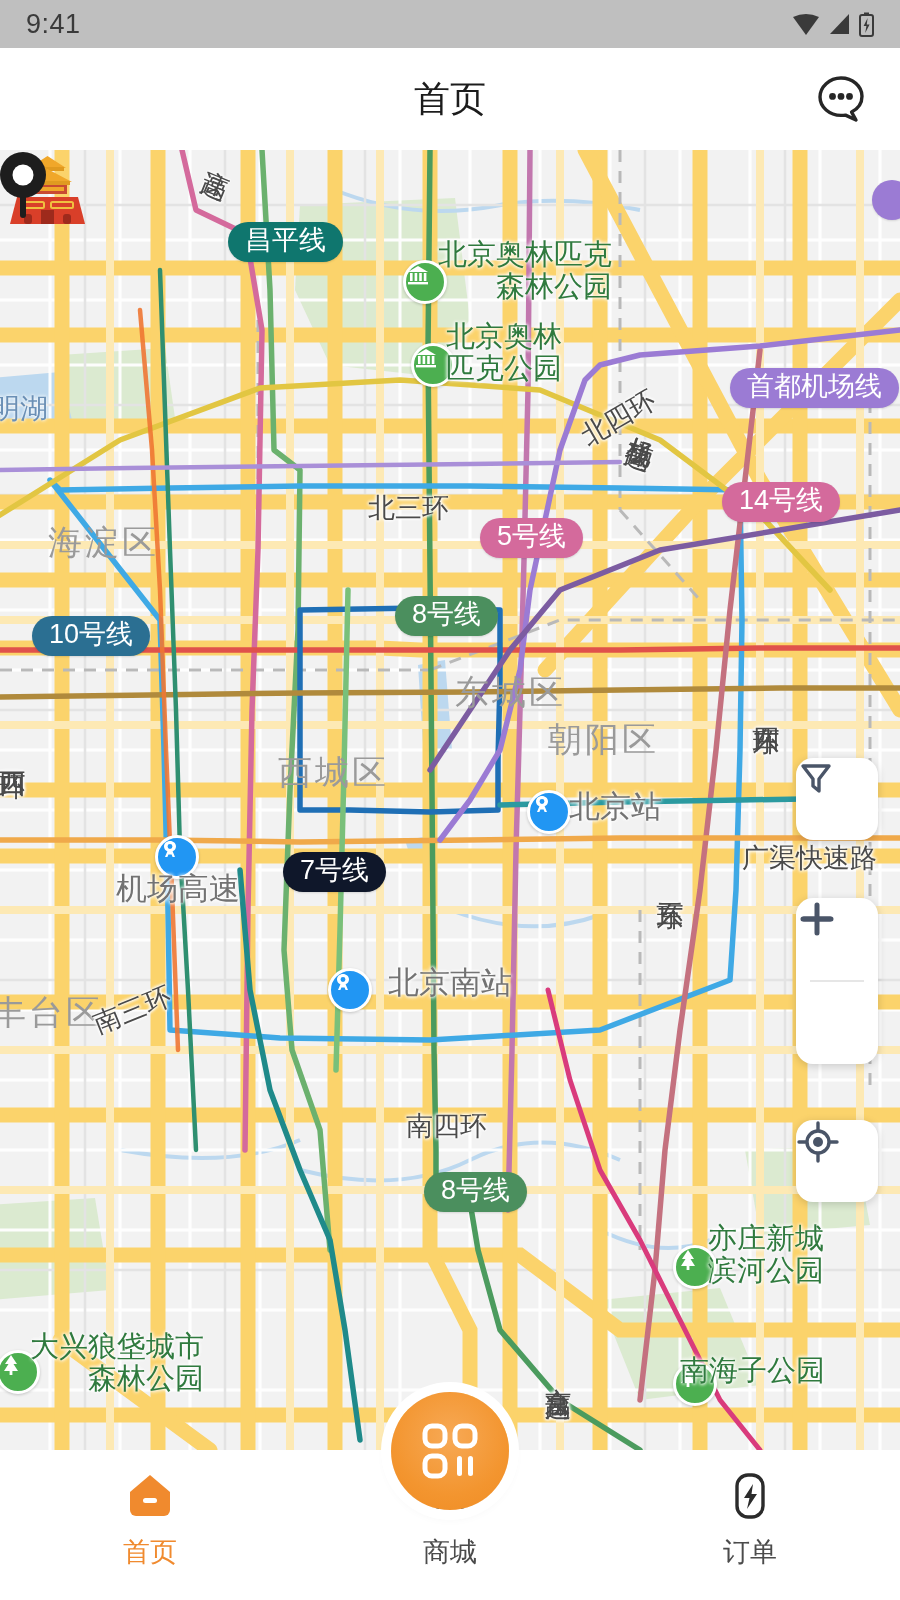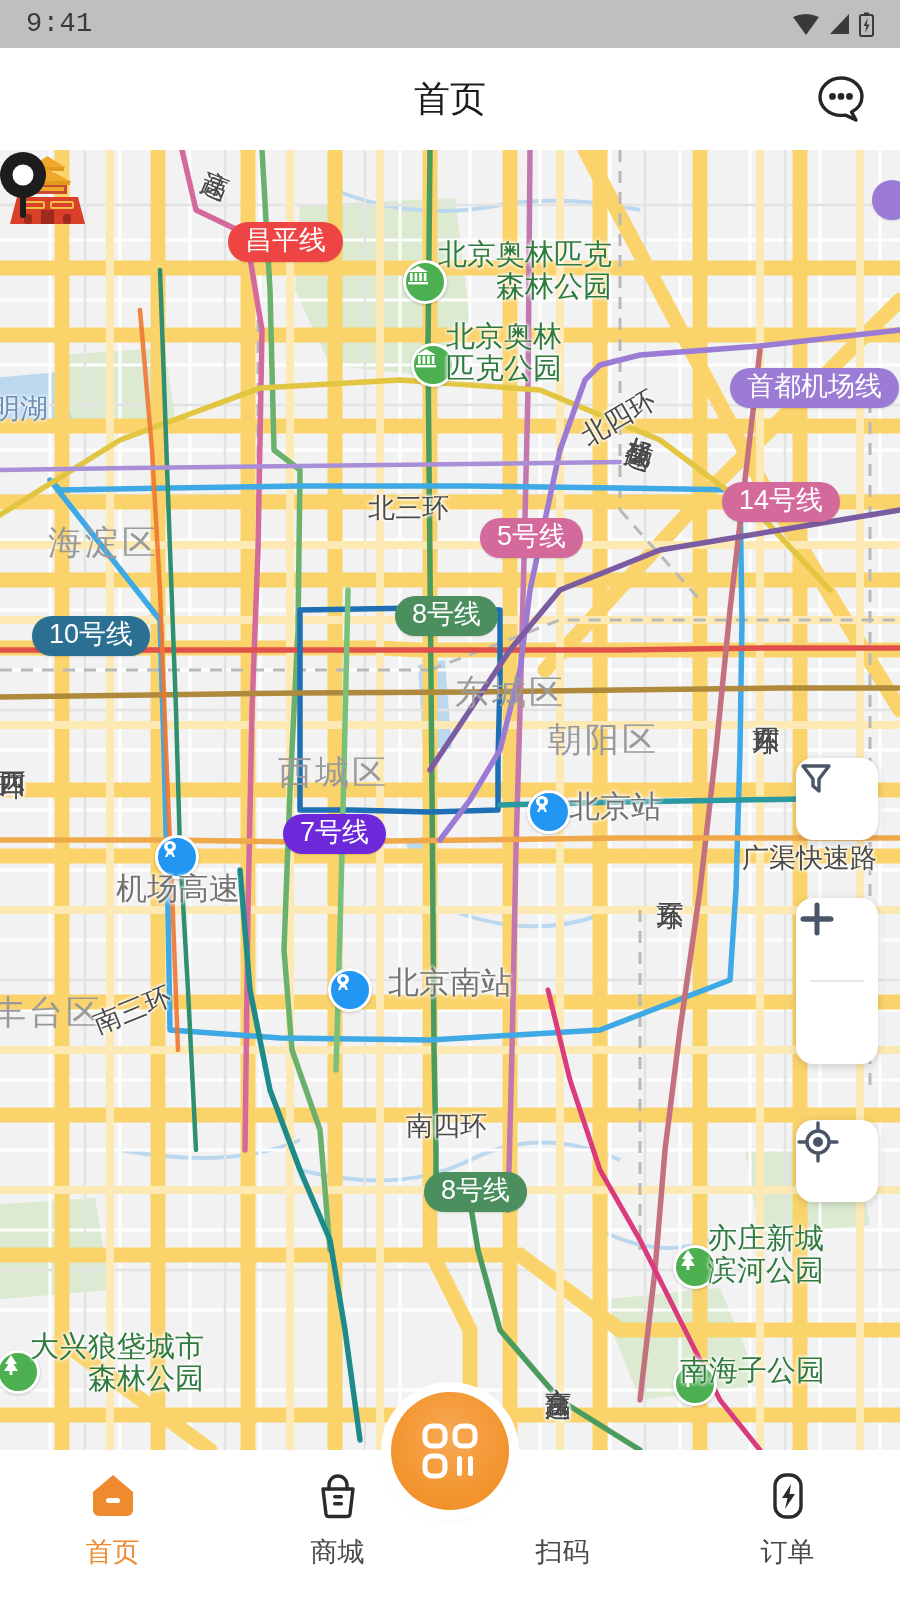--- a/index.html
+++ b/index.html
@@ -5,21 +5,21 @@
   * { margin:0; padding:0; box-sizing:border-box; }
   html,body { width:900px; height:1600px; }
   body {
     font-family:"Liberation Sans","DejaVu Sans",sans-serif;
     background:#fff; overflow:hidden; position:relative;
   }
 
   
   .statusbar{
     height:48px; background:#bfbfbf; display:flex; align-items:center;
-    justify-content:space-between; padding:0 26px; position:relative; z-index:40;font-family:Liberation Mono, monospace;
+    justify-content:space-between; padding:0 26px; position:relative; z-index:40;
   }
   .sb-time{ font-size:27px; color:#3a3a3a; letter-spacing:.5px; }
   .sb-icons{ display:flex; align-items:center; gap:9px; }
   .ico-wifi{ width:26px; height:22px; }
   .ico-sig{ width:22px; height:22px; }
   .ico-bat{ width:15px; height:25px; }
 
   
   .header{
     height:102px; background:#fff; position:relative; z-index:40;
@@ -293,27 +293,27 @@
     <div class="lbl lbl-road vert" style="left:652px;top:730px">东三环</div>
     <div class="lbl lbl-road" style="left:742px;top:690px">广渠快速路</div>
     <div class="lbl lbl-road vert" style="left:632px;top:268px;transform:rotate(18deg)">机场高速</div>
     <div class="lbl lbl-road vert" style="left:540px;top:1216px">京台高速</div>
     <div class="lbl lbl-road vert" style="left:210px;top:2px;transform:rotate(22deg)">高速</div>
 
     <div class="lbl lbl-water" style="left:-8px;top:240px">明湖</div>
   </div>
 
   <div>
-    <div class="pill" style="left:228px;top:72px;background:#ef4444">昌平线</div>
+    <div class="pill" style="left:228px;top:72px;background:#0f766e">昌平线</div>
     <div class="pill" style="left:730px;top:218px;background:#9b7bd4">首都机场线</div>
     <div class="pill" style="left:722px;top:332px;background:#d46a9c">14号线</div>
     <div class="pill" style="left:480px;top:368px;background:#d46a9c">5号线</div>
     <div class="pill" style="left:395px;top:446px;background:#4b8f5e">8号线</div>
     <div class="pill" style="left:32px;top:466px;background:#2b6f92">10号线</div>
-    <div class="pill" style="left:283px;top:664px;background:#6d28d9">7号线</div>
+    <div class="pill" style="left:283px;top:702px;background:#0f172a">7号线</div>
     <div class="pill" style="left:424px;top:1022px;background:#4b8f5e">8号线</div>
 
     <div class="pill" style="left:872px;top:30px;background:#9b7bd4;width:40px;height:40px"></div>
   </div>
 
   <div>
 
     <div class="poi-ic" style="left:403px;top:110px">
       <svg width="24" height="24" viewBox="0 0 24 24" fill="#fff">
         <path d="M12 3 L22 9 H2 Z"></path>
@@ -481,24 +481,20 @@
       <svg width="52" height="52" viewBox="0 0 52 52">
         <path d="M17 19 V15 A9 9 0 0 1 35 15 V19" fill="none" stroke="#2b2b2b" stroke-width="3.4" stroke-linecap="round"></path>
         <path d="M11 19 H41 L38 44 A3 3 0 0 1 35 46.5 H17 A3 3 0 0 1 14 44 Z" fill="none" stroke="#2b2b2b" stroke-width="3.4" stroke-linejoin="round"></path>
         <rect x="21" y="25" width="10" height="3.4" rx="1.7" fill="#2b2b2b"></rect>
         <rect x="21" y="32" width="10" height="3.4" rx="1.7" fill="#2b2b2b"></rect>
       </svg>
     </div>
     <div class="tab-lb">商城</div>
   </div>
 
-  <div class="tab">
-    <div class="tab-ic"></div>
-    <div class="tab-lb">扫码</div>
-  </div>
 
   <div class="tab">
     <div class="tab-ic">
       <svg width="52" height="52" viewBox="0 0 52 52">
         <rect x="13" y="5" width="26" height="42" rx="11" fill="none" stroke="#2b2b2b" stroke-width="3.4"></rect>
         <path d="M29 14 L20 28 H25.5 L23 39 L33 24 H27.5 Z" fill="#2b2b2b"></path>
       </svg>
     </div>
     <div class="tab-lb">订单</div>
   </div>

